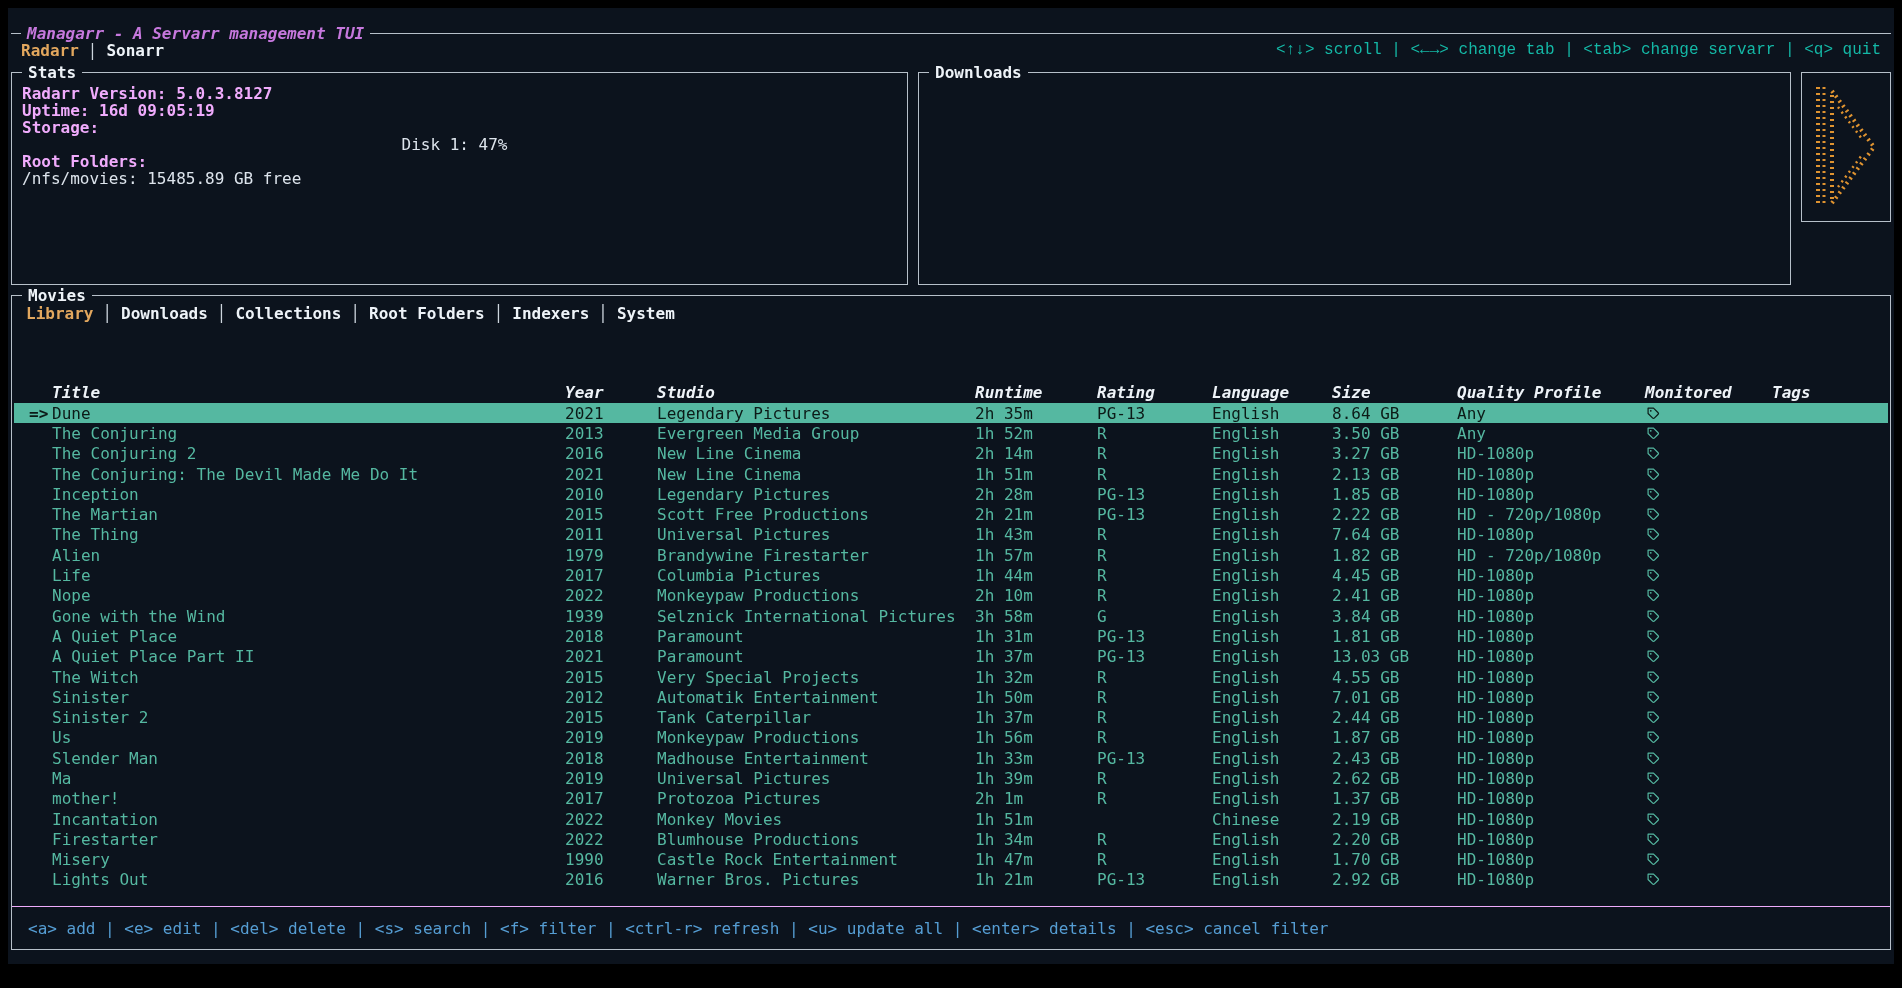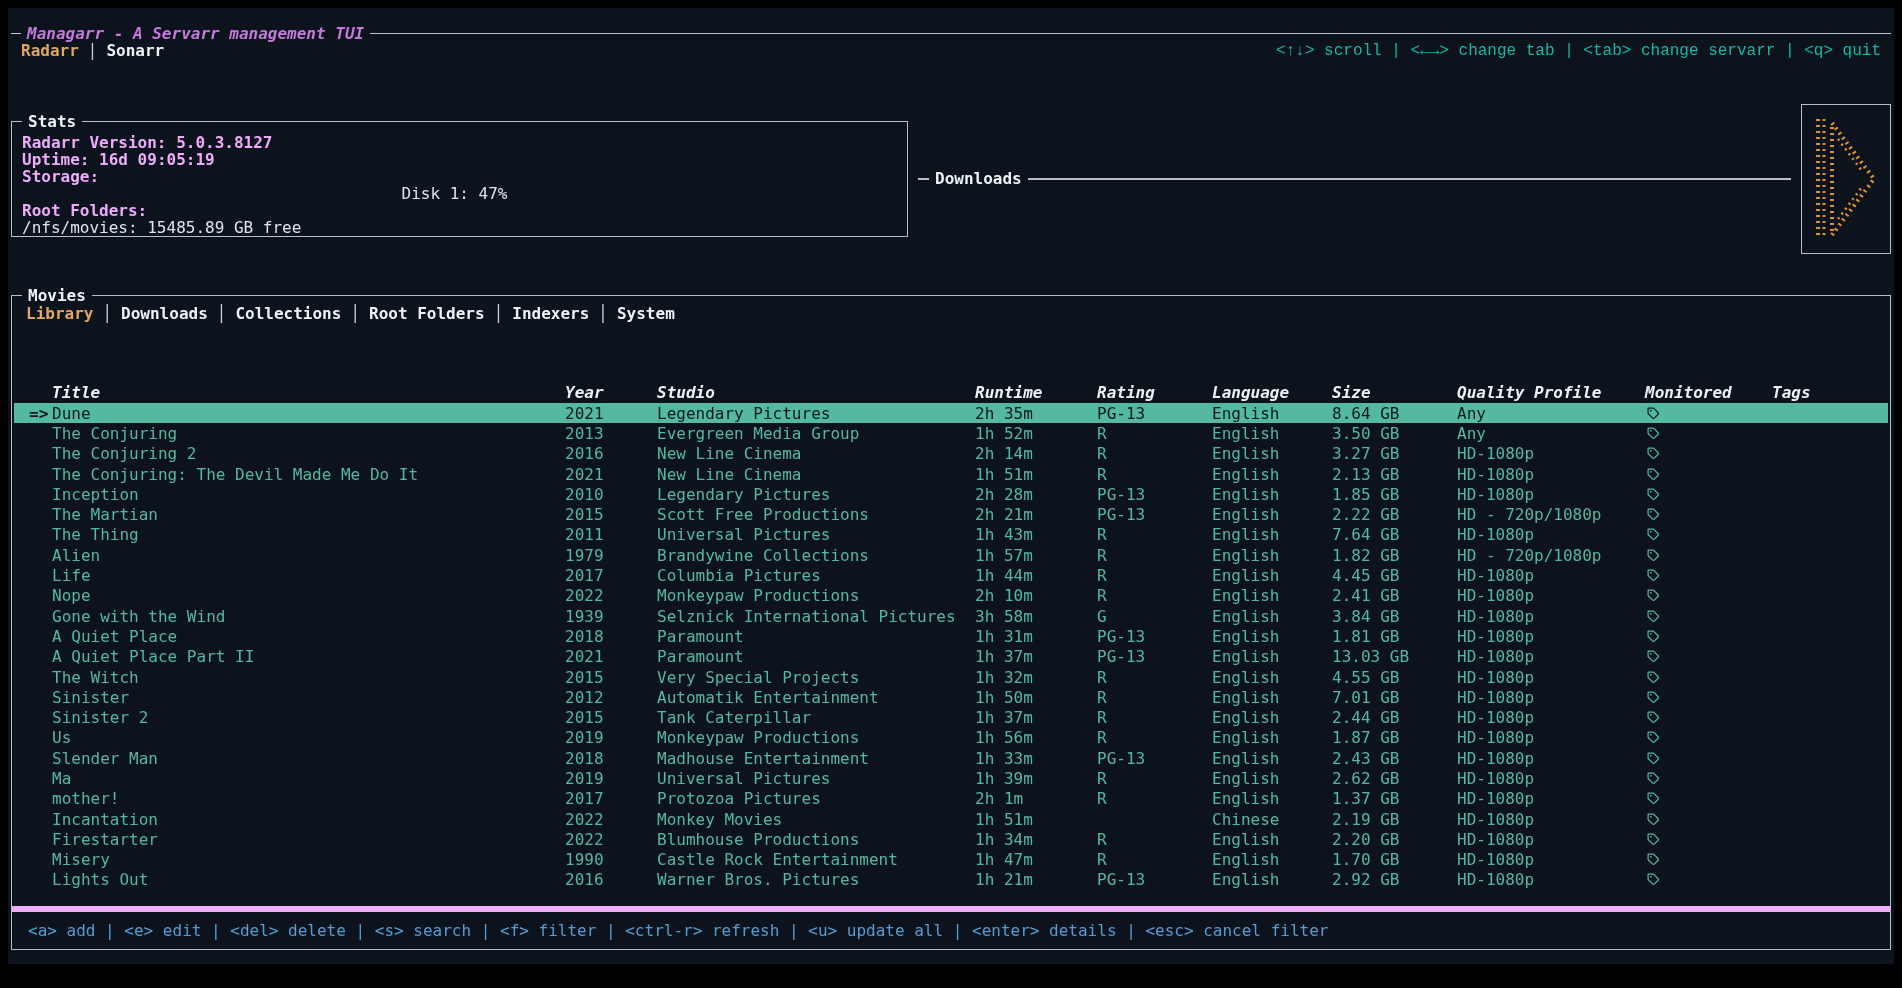--- a/index.html
+++ b/index.html
@@ -15,29 +15,29 @@
     background:#0c131d; color:#dde4ec; font-size:16px;
   }
   .border-box { border:1px solid #b7c0c9; position:relative; }
   .block-title {
     position:absolute; top:-10px; left:10px; background:#0c131d;
     padding:0 6px; font-weight:700; color:#eef3f8; white-space:nowrap;
   }
   
   .top-block { margin:25px 3px 0 3px; border-top:1px solid #b7c0c9; position:relative; }
   .app-title { color:#c678dd; font-style:italic; }
-  .tabs-row { display:flex; justify-content:space-between; align-items:center; padding:7px 10px 0 10px; }
+  .tabs-row { display:flex; justify-content:space-between; padding:7px 10px 0 10px; }
   .servarr-tabs { font-weight:700; }
   .tab { cursor:default; }
   .tab.active { color:#e2a75e; }
   .tab.inactive { color:#eef3f8; }
   .tab-sep { color:#cdd5dd; padding:0 9px; font-weight:400; }
   .top-help { color:#14b8a6; white-space:nowrap;font-family:Liberation Mono, monospace; }
   
-  .mid-row { display:flex; gap:10px; margin:12px 3px 0 3px; height:213px;align-items:center; }
+  .mid-row { display:flex; gap:10px; margin:12px 3px 0 3px; height:213px; }
   .stats-box { flex:0 0 897px; padding:12px 10px 0 10px; }
   .downloads-box { flex:1; }
   .logo-box { flex:0 0 90px; height:150px; display:flex; align-items:center; justify-content:center; }
   .stat-line { line-height:17px; white-space:nowrap; color:#dde4ec; }
   .stat-line .b { font-weight:700; color:#f0abfc; }
   .disk-line { display:flex; align-items:center;flex-direction:column; }
   .disk-line .lbl { margin-right:10px; white-space:nowrap; }
   .gauge { position:relative; flex:1; height:9px; margin-right:48px; }
   .gauge-fill { position:absolute; left:0; top:1px; bottom:1px; background:#3c7dd0; }
   .gauge-rest { position:absolute; right:0; top:50%; height:2px; transform:translateY(-50%); background:#dfe5ea; }
@@ -55,21 +55,21 @@
   .hcell { padding-left:8px; white-space:nowrap;font-style:italic; }
   .hcell.first { padding-left:0; }
   .trow { height:20.3px; color:#55b8a1; white-space:nowrap; }
   .trow .cell { padding-left:8px; overflow:hidden; }
   .trow .marker { padding-left:15px; font-weight:700; }
   .trow.selected { background:#55b8a1; color:#0c1a17; }
   .mon-cell svg { display:block; margin-left:2px; }
   
   .help-bar {
     position:absolute; left:0; right:0; bottom:0; height:43px;
-    border-top:6px solid #f0abfc;
+    border-top:1px solid #f0abfc;
     display:flex; align-items:center; padding-left:16px;
     color:#559dd3; white-space:nowrap;
   }
 </style>
 </head>
 <body>
 
 <div class="screen">
 
   <div class="top-block">
@@ -267,21 +267,21 @@
                 <path d="M20.59 13.41l-7.17 7.17a2 2 0 0 1-2.83 0L2 12V2h10l8.59 8.59a2 2 0 0 1 0 2.82z"></path>
                 <circle cx="7" cy="7" r="1.6" fill="currentColor" stroke="none"></circle>
               </svg>
             </span>
             <span class="cell"></span>
           </div>
           <div class="grid-cols trow">
             <span class="marker"></span>
             <span class="cell">Alien</span>
             <span class="cell">1979</span>
-            <span class="cell">Brandywine Collections</span>
+            <span class="cell">Brandywine Firestarter</span>
             <span class="cell">1h 57m</span>
             <span class="cell">R</span>
             <span class="cell">English</span>
             <span class="cell">1.82 GB</span>
             <span class="cell">HD - 720p/1080p</span>
             <span class="cell mon-cell">
               <svg width="13" height="13" viewBox="0 0 24 24" fill="none" stroke="currentColor" stroke-width="2.2" stroke-linejoin="round">
                 <path d="M20.59 13.41l-7.17 7.17a2 2 0 0 1-2.83 0L2 12V2h10l8.59 8.59a2 2 0 0 1 0 2.82z"></path>
                 <circle cx="7" cy="7" r="1.6" fill="currentColor" stroke="none"></circle>
               </svg>

